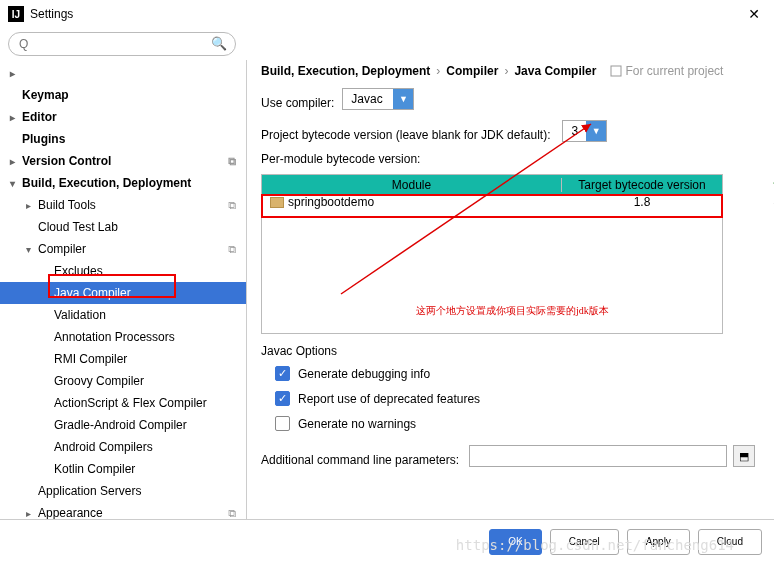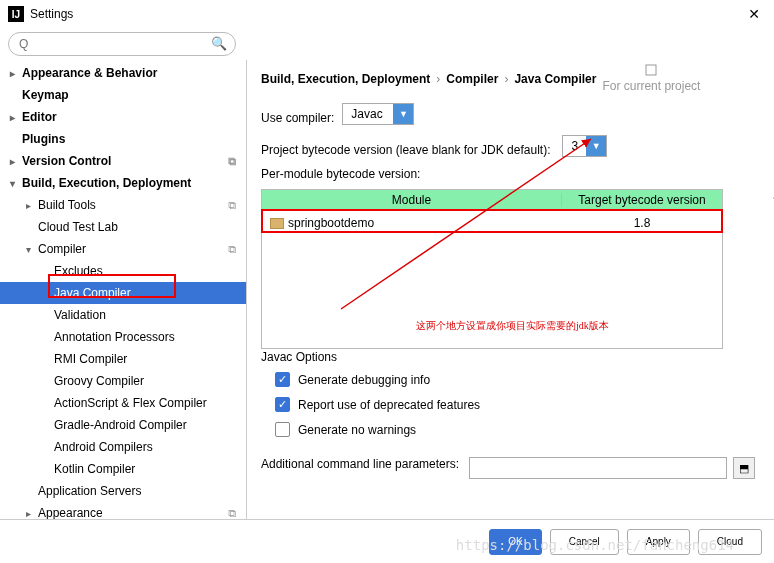--- a/index.html
+++ b/index.html
@@ -18,51 +18,51 @@
 .tree-row.bold { font-weight: bold; }
 .tree-row.l1 { padding-left: 26px; }
 .tree-row.l2 { padding-left: 42px; }
 .tree-row.selected { background: #3874d6; color: #fff; }
 .tree-row .copy-icon { margin-left: auto; margin-right: 10px; color: #999; font-size: 11px; }
 .divider { width: 1px; background: #ccc; }
 .content { flex: 1; padding: 4px 10px 0 14px; position: relative; }
 .bc { display: flex; align-items: center; gap: 6px; font-size: 12px; margin-bottom: 10px; }
 .bc .b { font-weight: bold; }
 .bc .sep { color: #888; }
-.bc .scope { color: #999; display: flex; align-items: center; gap: 3px; flex-direction: column; }
+.bc .scope { color: #999; margin-left: 8px; display: flex; align-items: center; gap: 3px; }
 .bc .scope svg { width: 12px; height: 12px; }
 .row { display: flex; align-items: flex-end; margin-bottom: 10px; font-size: 12px; }
 .row label { margin-right: 8px; }
 .select { display: flex; align-items: center; border: 1px solid #aaa; height: 22px; }
 .select span { padding: 0 8px; min-width: 50px; }
 .select .drop { width: 20px; height: 100%; background: #4a90d9; color: #fff; display: flex; align-items: center; justify-content: center; font-size: 9px; }
 .select.small span { min-width: 18px; }
 .table-wrap { position: relative; }
 .table { width: 462px; border: 1px solid #bbb; }
-.thead { display: flex; background: #86efac; border-bottom: 1px solid #bbb; height: 20px; align-items: center; }
+.thead { display: flex; background: #14b8a6; border-bottom: 1px solid #bbb; height: 20px; align-items: center; }
 .thead div { border-right: 1px solid #bbb; text-align: center; font-size: 12px; }
 .thead div:last-child { border-right: none; }
 .thead .c1 { width: 300px; }
 .thead .c2 { flex: 1; }
-.trow { display: flex; height: 20px; align-items: flex-end; }
+.trow { display: flex; height: 20px; align-items: flex-start; }
 .trow .c1 { width: 300px; padding-left: 8px; display: flex; align-items: center; gap: 4px; }
 .trow .c2 { flex: 1; text-align: center; }
 .folder-icon { width: 14px; height: 11px; background: #d9b36c; border: 1px solid #b8924a; display: inline-block; }
 .table-body-fill { height: 118px; background: #fff; }
 .hl-box2 { position: absolute; border: 2px solid #e00; left: 0; top: 20px; width: 462px; height: 24px; pointer-events: none; }
 .side-btns { position: absolute; right: -22px; top: 0; display: flex; flex-direction: column; gap: 2px; }
 .side-btns div { width: 18px; height: 18px; display: flex; align-items: center; justify-content: center; font-size: 14px; color: #888; cursor: pointer; }
 .side-btns .plus { color: #4a9c4a; font-weight: bold; }
 .annotation { position: absolute; left: 155px; top: 130px; color: #d00; font-size: 10px; font-family: SimSun, serif; white-space: nowrap; pointer-events: none; }
 svg.arrow-line { position: absolute; pointer-events: none; }
 .section-title { font-size: 12px; margin-bottom: 8px; margin-top: 8px; }
 .checkbox-row { display: flex; align-items: center; margin-bottom: 10px; padding-left: 14px; font-size: 12px; }
 .cb { width: 15px; height: 15px; border: 1px solid #888; margin-right: 8px; display: flex; align-items: center; justify-content: center; border-radius: 2px; }
 .cb.checked { background: #3874d6; border-color: #3874d6; color: #fff; font-size: 11px; }
-.param-row { display: flex; align-items: flex-start; margin-top: 20px; font-size: 12px; }
+.param-row { display: flex; align-items: flex-end; margin-top: 14px; font-size: 12px; }
 .param-row input { width: 258px; height: 22px; border: 1px solid #aaa; margin-left: 10px; padding: 0 4px; }
 .param-row .browse { width: 22px; height: 22px; margin-left: 6px; border: 1px solid #aaa; background: #f0f0f0; display: flex; align-items: center; justify-content: center; cursor: pointer; font-size: 11px; }
 .footer { position: absolute; bottom: 0; left: 0; right: 0; height: 44px; border-top: 1px solid #ccc; display: flex; align-items: center; justify-content: flex-end; padding-right: 12px; gap: 8px; background: #fff; }
 .footer button { height: 26px; padding: 0 18px; border: 1px solid #aaa; background: #fff; border-radius: 3px; cursor: pointer; font-size: 10px; }
 .footer button.primary { background: #3874d6; border-color: #3874d6; color: #fff; }
 .watermark { position: absolute; right: 40px; bottom: 10px; color: #ddd; font-size: 14px; font-family: monospace; pointer-events: none; }
 .hl-box3 { position: absolute; border: 2px solid #e00; left: 48px; top: 274px; width: 128px; height: 24px; pointer-events: none; }
 </style>
 </head>
 <body>
@@ -77,21 +77,20 @@
   <div class="search-box">
     <input placeholder="Q" style="">
     <span class="mag">🔍</span>
   </div>
 </div>
 
 <div class="body">
   <div class="sidebar" id="sidebar">
       <div class="tree-row l0 bold">
         <span class="arrow">▸</span>
-        <span>Appearance &amp; Behavior</span>
       </div>
       <div class="tree-row l0 bold">
         <span class="arrow"></span>
         <span>Keymap</span>
       </div>
       <div class="tree-row l0 bold">
         <span class="arrow">▸</span>
         <span>Editor</span>
       </div>
       <div class="tree-row l0 bold">
@@ -229,21 +228,21 @@
         <defs>
             <marker id="ah" markerWidth="8" markerHeight="8" refX="6" refY="3" orient="auto">
               <path d="M0,0 L6,3 L0,6 Z" fill="#d00"></path>
             </marker>
           </defs>
         <line x1="10" y1="180" x2="260" y2="10" stroke="#d00" stroke-width="1.5" marker-end="url(#ah)"></line>
       </svg>
       <div class="annotation">这两个地方设置成你项目实际需要的jdk版本</div>
     </div>
 
-    <div class="section-title" style="margin-top:1px;">Javac Options</div>
+    <div class="section-title" style="margin-top:10px;">Javac Options</div>
     <div class="checkbox-row">
       <div class="cb checked">✓</div>
       <span>Generate debugging info</span>
     </div>
     <div class="checkbox-row">
       <div class="cb checked">✓</div>
       <span>Report use of deprecated features</span>
     </div>
     <div class="checkbox-row">
       <div class="cb"></div>

